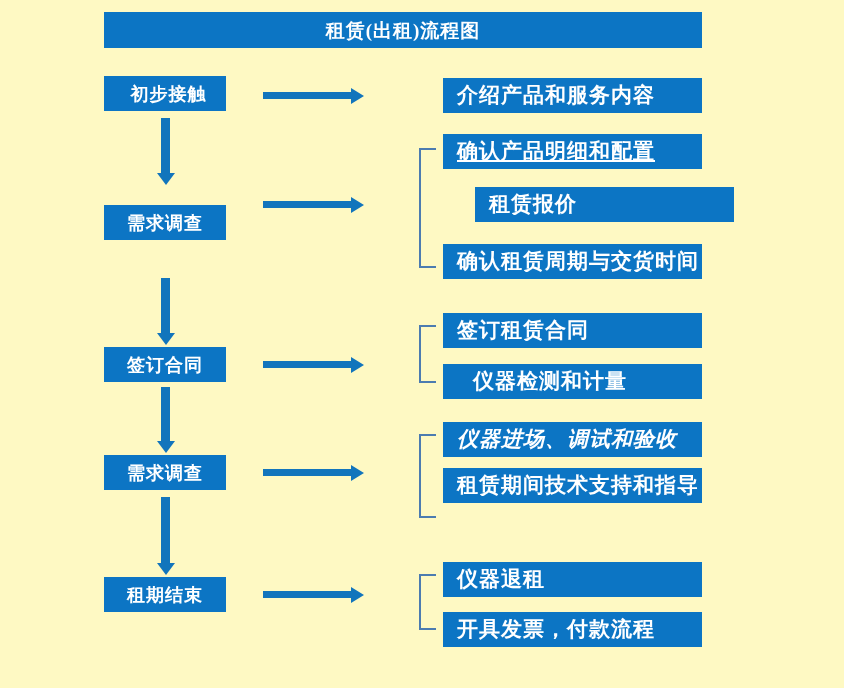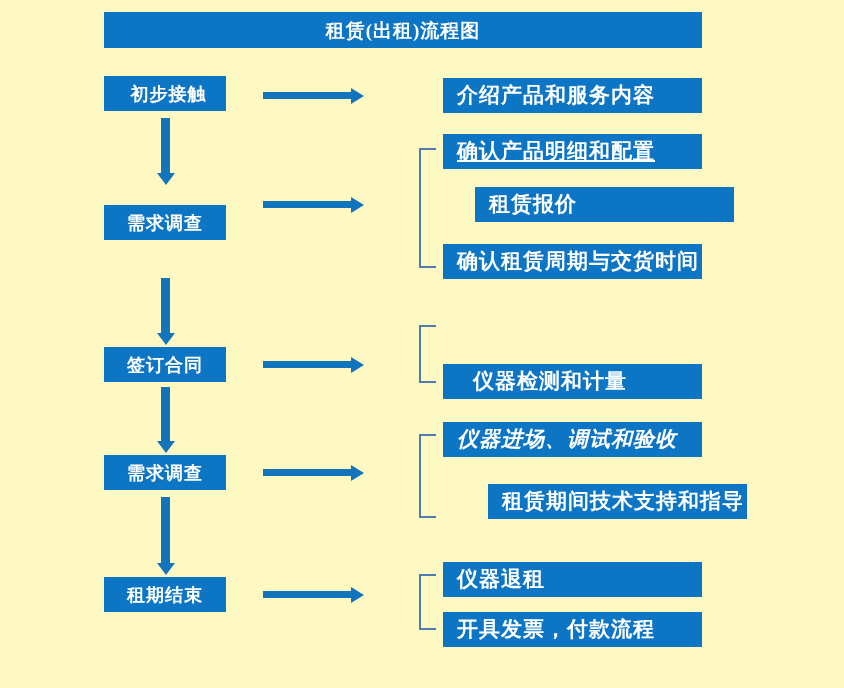--- a/index.html
+++ b/index.html
@@ -141,24 +141,25 @@
   <div class="bracket" style="left:419px; top:574px; height:56px;"></div>
 
   <div class="box detail-box" style="top:78px;">介绍产品和服务内容</div>
 
   <div class="box detail-box" style="top:134px;text-decoration:underline;">确认产品明细和配置</div>
 
   <div class="box detail-box" style="top:187px;margin-left:32px;">租赁报价</div>
 
   <div class="box detail-box" style="top:244px;font-family:Liberation Serif, serif;">确认租赁周期与交货时间</div>
 
+  <div class="box detail-box" style="top:313px;">签订租赁合同</div>
 
   <div class="box detail-box" style="top:364px;padding-left:30px;">仪器检测和计量</div>
 
   <div class="box detail-box" style="top:422px;font-style:italic;">仪器进场、调试和验收</div>
 
-  <div class="box detail-box" style="top:484px;margin-left:45px;">租赁期间技术支持和指导</div>
+  <div class="box detail-box" style="top:468px;">租赁期间技术支持和指导</div>
 
   <div class="box detail-box" style="top:562px;">仪器退租</div>
 
   <div class="box detail-box" style="top:612px;">开具发票，付款流程</div>
 
 </div>
 
 </body></html>

